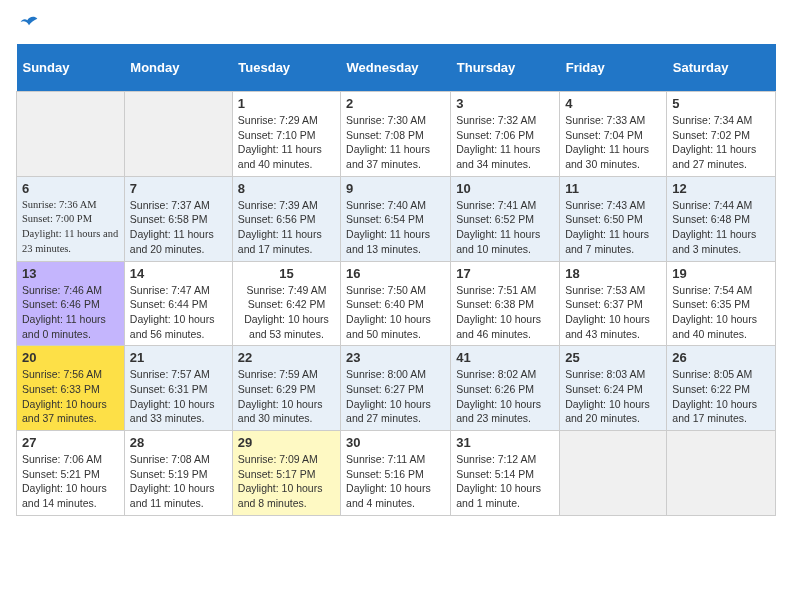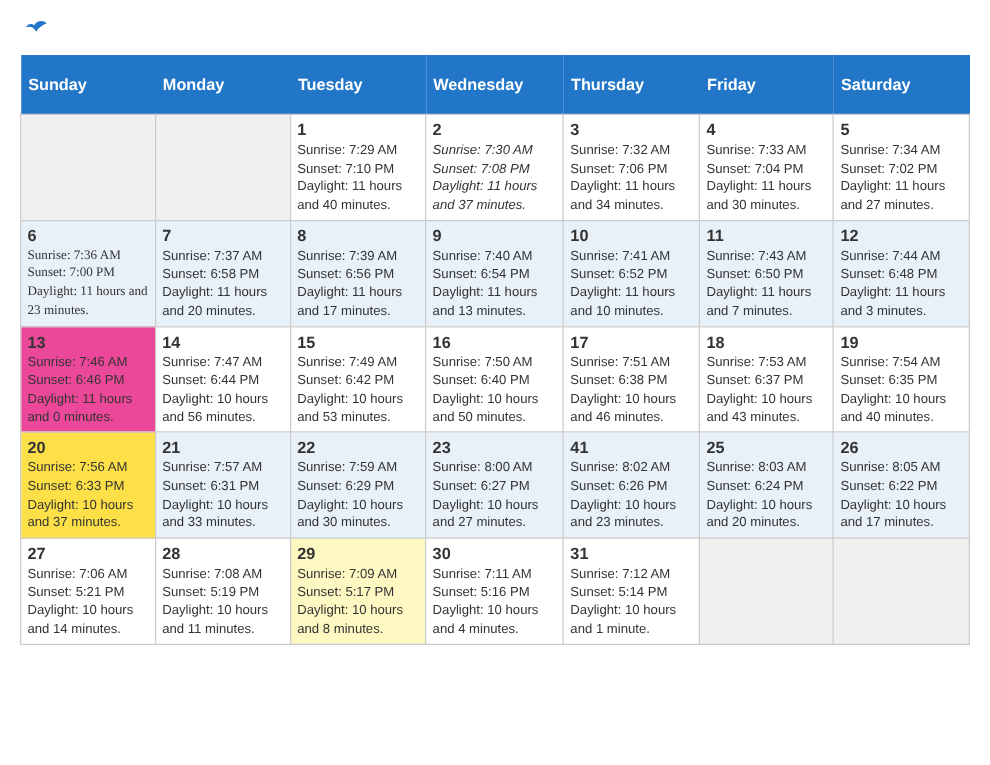--- a/index.html
+++ b/index.html
@@ -124,21 +124,21 @@
         <th>Saturday</th>
       </tr>
   </thead>
   <tbody id="calendar-body">
   <tr>
         <td class="empty"></td>
         <td class="empty"></td>
         <td style="background-color: rgb(255, 255, 255);"><span class="day-num">1</span><span class="day-info" style="white-space: pre-line;">Sunrise: 7:29 AM
 Sunset: 7:10 PM
 Daylight: 11 hours and 40 minutes.</span></td>
-        <td style="background-color: rgb(255, 255, 255);"><span class="day-num">2</span><span class="day-info" style="white-space: pre-line; font-style: italic;">Sunrise: 7:30 AM
+        <td style="background-color: rgb(255, 255, 255);"><span class="day-num">2</span><span class="day-info" style="white-space: pre-line;">Sunrise: 7:30 AM
 Sunset: 7:08 PM
 Daylight: 11 hours and 37 minutes.</span></td>
         <td style="background-color: rgb(255, 255, 255);"><span class="day-num">3</span><span class="day-info" style="white-space: pre-line;">Sunrise: 7:32 AM
 Sunset: 7:06 PM
 Daylight: 11 hours and 34 minutes.</span></td>
         <td style="background-color: rgb(255, 255, 255);"><span class="day-num">4</span><span class="day-info" style="white-space: pre-line;">Sunrise: 7:33 AM
 Sunset: 7:04 PM
 Daylight: 11 hours and 30 minutes.</span></td>
         <td style="background-color: rgb(255, 255, 255);"><span class="day-num">5</span><span class="day-info" style="white-space: pre-line;">Sunrise: 7:34 AM
 Sunset: 7:02 PM
@@ -161,27 +161,27 @@
 Sunset: 6:52 PM
 Daylight: 11 hours and 10 minutes.</span></td>
         <td style="background-color: rgb(232, 240, 248);"><span class="day-num">11</span><span class="day-info" style="white-space: pre-line;">Sunrise: 7:43 AM
 Sunset: 6:50 PM
 Daylight: 11 hours and 7 minutes.</span></td>
         <td style="background-color: rgb(232, 240, 248);"><span class="day-num">12</span><span class="day-info" style="white-space: pre-line;">Sunrise: 7:44 AM
 Sunset: 6:48 PM
 Daylight: 11 hours and 3 minutes.</span></td>
       </tr>
       <tr>
-        <td style="background-color: #ec4899;"><span class="day-num">13</span><span class="day-info" style="white-space: pre-line;">Sunrise: 7:46 AM
+        <td style="background-color: #c4b5fd;"><span class="day-num">13</span><span class="day-info" style="white-space: pre-line;">Sunrise: 7:46 AM
 Sunset: 6:46 PM
 Daylight: 11 hours and 0 minutes.</span></td>
         <td style="background-color: rgb(255, 255, 255);"><span class="day-num">14</span><span class="day-info" style="white-space: pre-line;">Sunrise: 7:47 AM
 Sunset: 6:44 PM
 Daylight: 10 hours and 56 minutes.</span></td>
-        <td style="background-color: rgb(255, 255, 255);"><span class="day-num">15</span><span class="day-info" style="white-space: pre-line;">Sunrise: 7:49 AM
+        <td style="background-color: rgb(255, 255, 255); text-align: center;"><span class="day-num">15</span><span class="day-info" style="white-space: pre-line;">Sunrise: 7:49 AM
 Sunset: 6:42 PM
 Daylight: 10 hours and 53 minutes.</span></td>
         <td style="background-color: rgb(255, 255, 255);"><span class="day-num">16</span><span class="day-info" style="white-space: pre-line;">Sunrise: 7:50 AM
 Sunset: 6:40 PM
 Daylight: 10 hours and 50 minutes.</span></td>
         <td style="background-color: rgb(255, 255, 255);"><span class="day-num">17</span><span class="day-info" style="white-space: pre-line;">Sunrise: 7:51 AM
 Sunset: 6:38 PM
 Daylight: 10 hours and 46 minutes.</span></td>
         <td style="background-color: rgb(255, 255, 255);"><span class="day-num">18</span><span class="day-info" style="white-space: pre-line;">Sunrise: 7:53 AM
 Sunset: 6:37 PM

